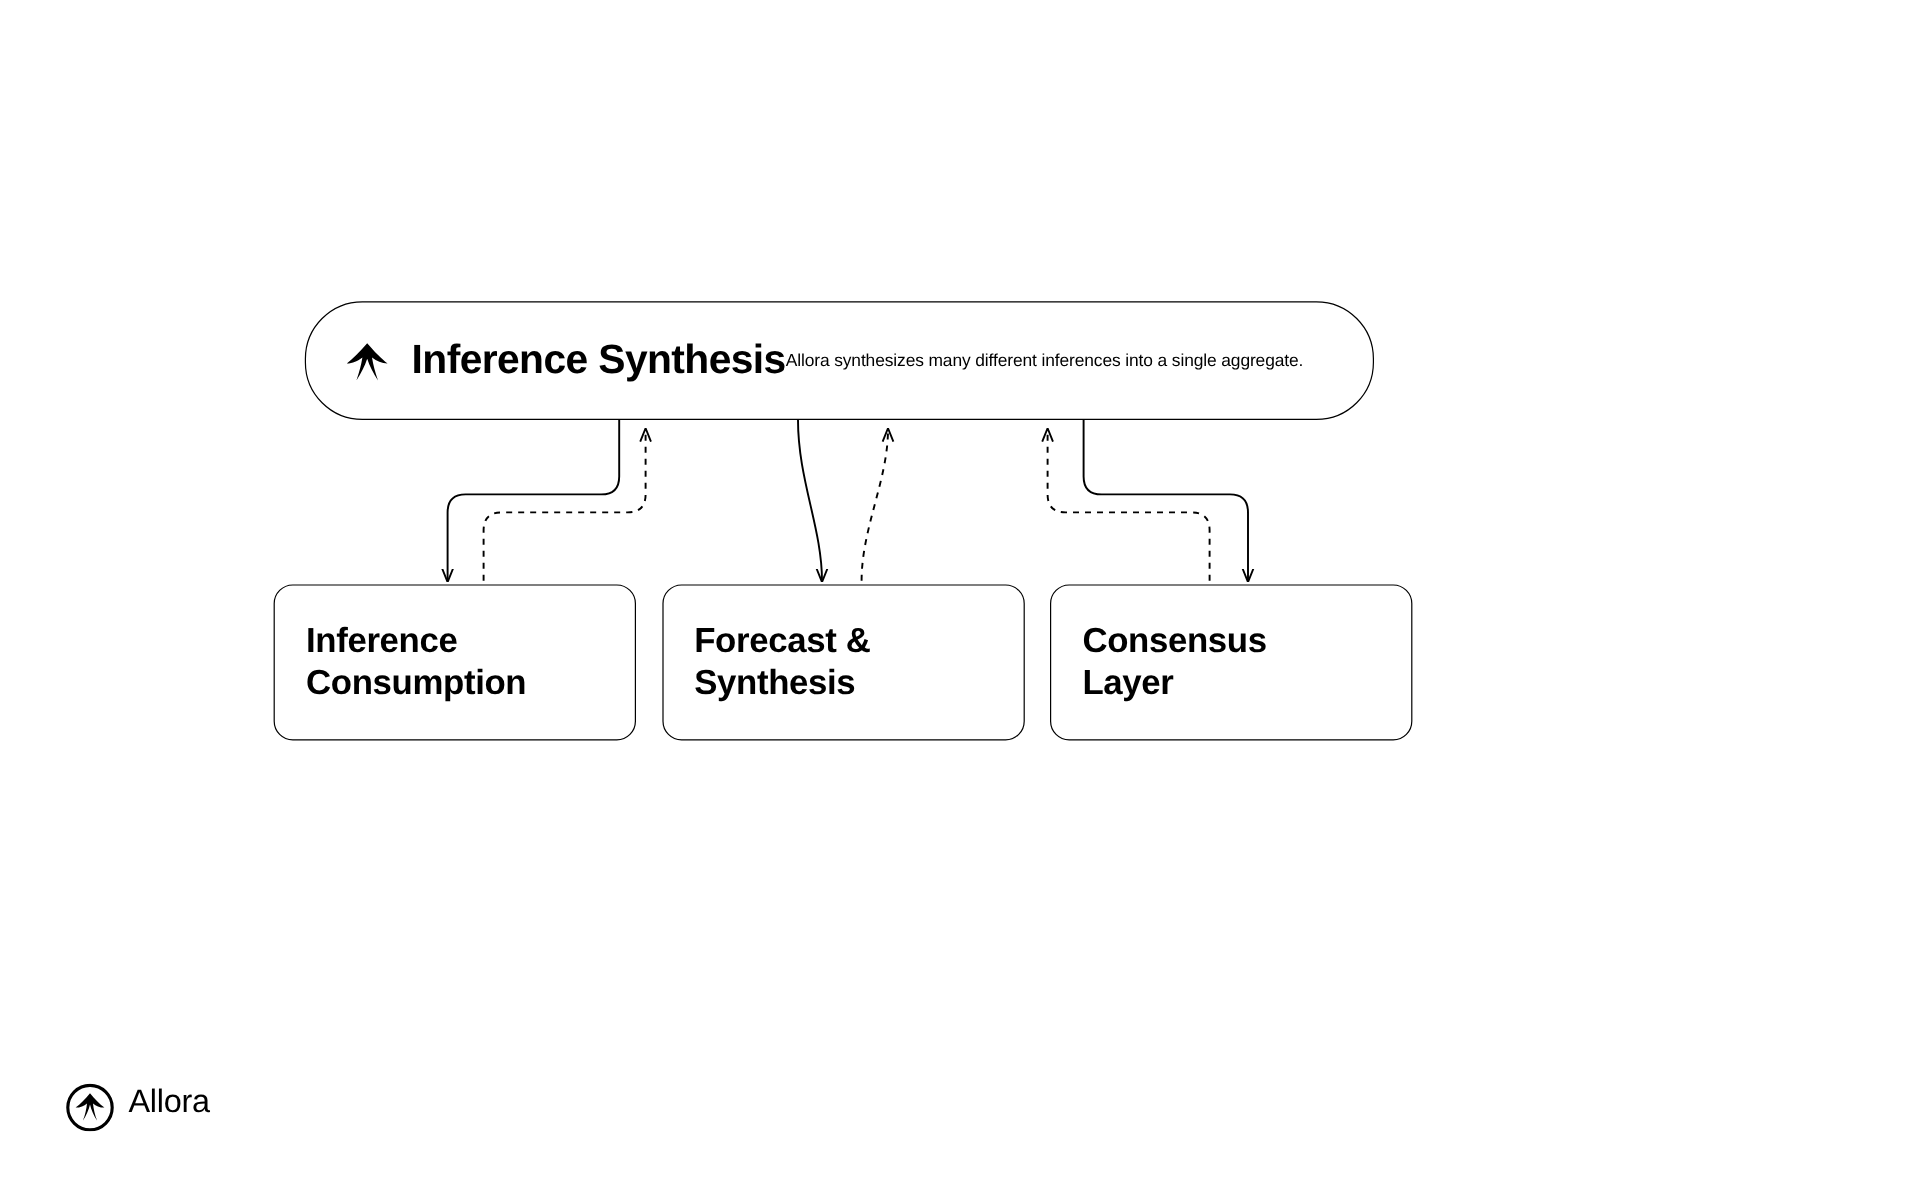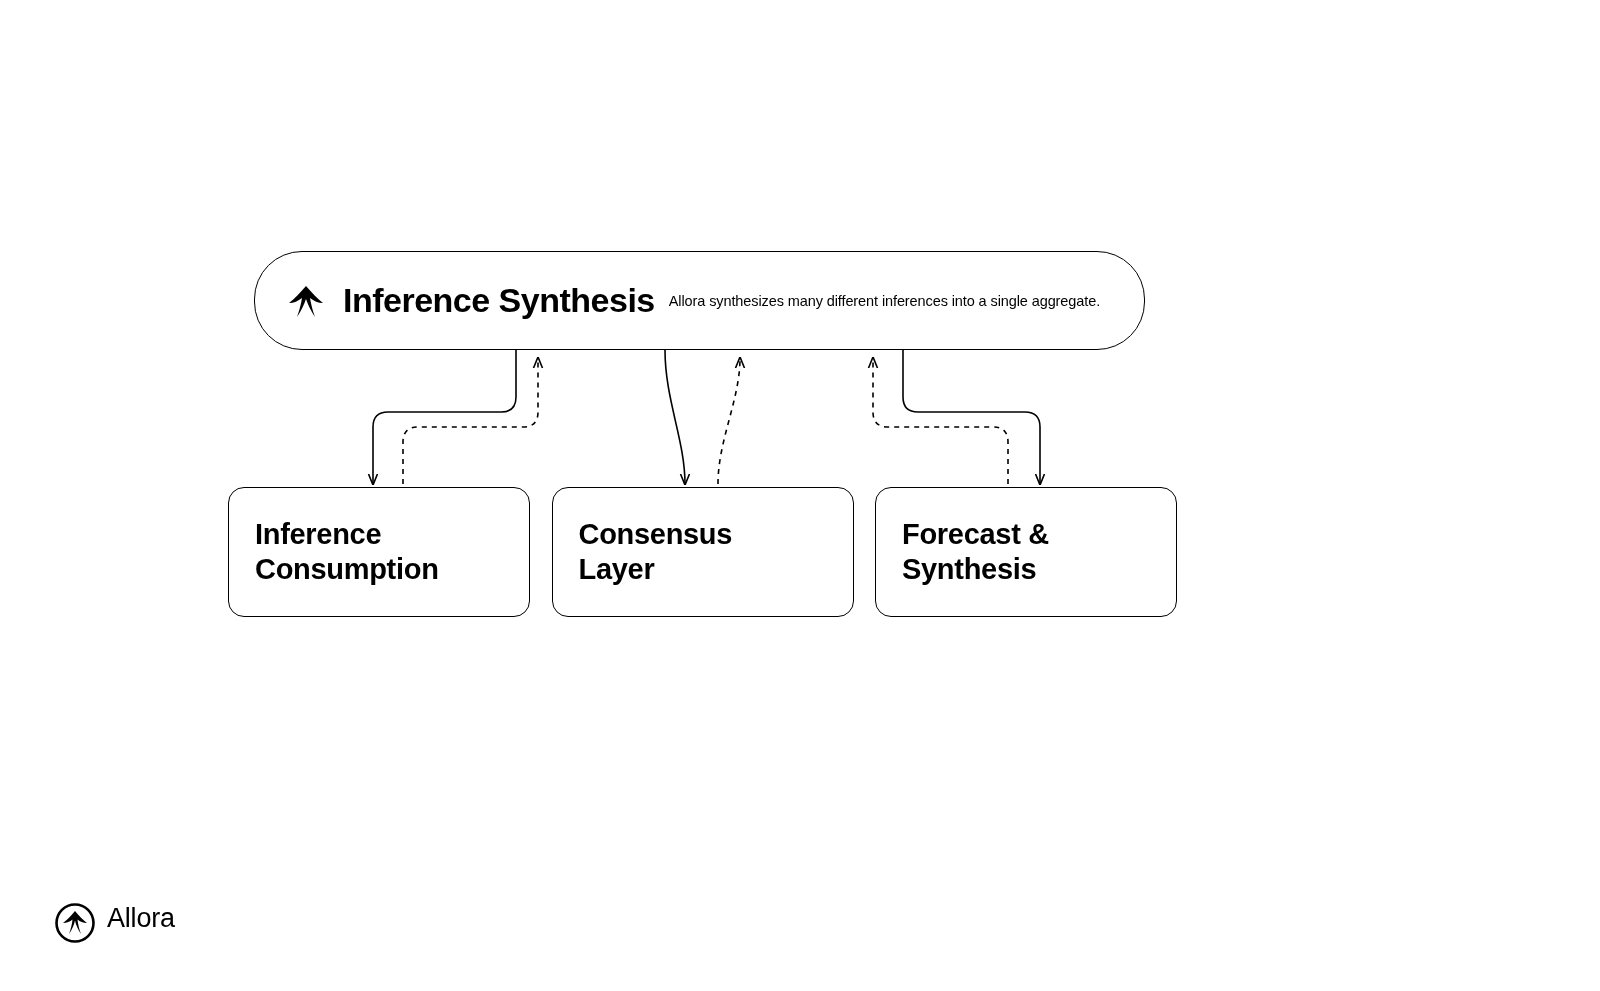--- a/index.html
+++ b/index.html
@@ -19,21 +19,21 @@
       width: 891px;
       height: 99px;
       border: 1.5px solid #000;
       border-radius: 48px;
       display: flex;
       align-items: center;
       padding-left: 30px;
     }
     .top-box .icon-wrap { width: 42px; height: 42px; display: flex; align-items: center; justify-content: center; }
     .top-box .title { font-size: 34px; font-weight: 700; margin-left: 16px; white-space: nowrap; letter-spacing: -0.5px; }
-    .top-box .subtitle { font-size: 14.5px; font-weight: 500; margin-left: 14px; white-space: nowrap; letter-spacing: -0.1px; }
+    .top-box .subtitle { font-size: 14.5px; font-weight: 500; margin-left: 0; white-space: nowrap; letter-spacing: -0.1px; }
     .bottom-row {
       position: absolute;
       left: 228px;
       top: 487px;
       width: 949px;
       display: flex;
       justify-content: space-between;
       border-radius: 12px;
     }
     .card {
@@ -89,26 +89,26 @@
     <path d="M 903 350 L 903 397 Q 903 412 918 412 L 1025 412 Q 1040 412 1040 427 L 1040 484" fill="none" stroke="#000" stroke-width="1.6" marker-end="url(#arrow)"></path>
     <path d="M 1008 484 L 1008 442 Q 1008 427 993 427 L 888 427 Q 873 427 873 412 L 873 358" fill="none" stroke="#000" stroke-width="1.6" stroke-dasharray="5 5" marker-end="url(#arrow)"></path>
   </svg>
 
   <div class="bottom-row">
     <div class="card">
       <div class="card-label">Inference
 Consumption</div>
     </div>
     <div class="card">
+      <div class="card-label">Forecast &amp;
+Synthesis</div>
+    </div>
+    <div class="card">
       <div class="card-label">Consensus
 Layer</div>
-    </div>
-    <div class="card">
-      <div class="card-label">Forecast &amp;
-Synthesis</div>
     </div>
   </div>
 
   <div class="brand">
     <span class="brand-circle">
       <svg viewBox="0 0 40 40" width="40" height="40">
         <circle cx="20" cy="20" r="18.5" fill="none" stroke="#000" stroke-width="2.6"></circle>
         <path d="M20 8 C 16 13, 12 17, 8 20 C 12 20, 15 18.5, 17.5 16.5 C 17 21, 16 26, 14 31 C 17 26.5, 19 22, 20 17.5 C 21 22, 23 26.5, 26 31 C 24 26, 23 21, 22.5 16.5 C 25 18.5, 28 20, 32 20 C 28 17, 24 13, 20 8 Z" fill="#000"></path>
       </svg>
     </span>

